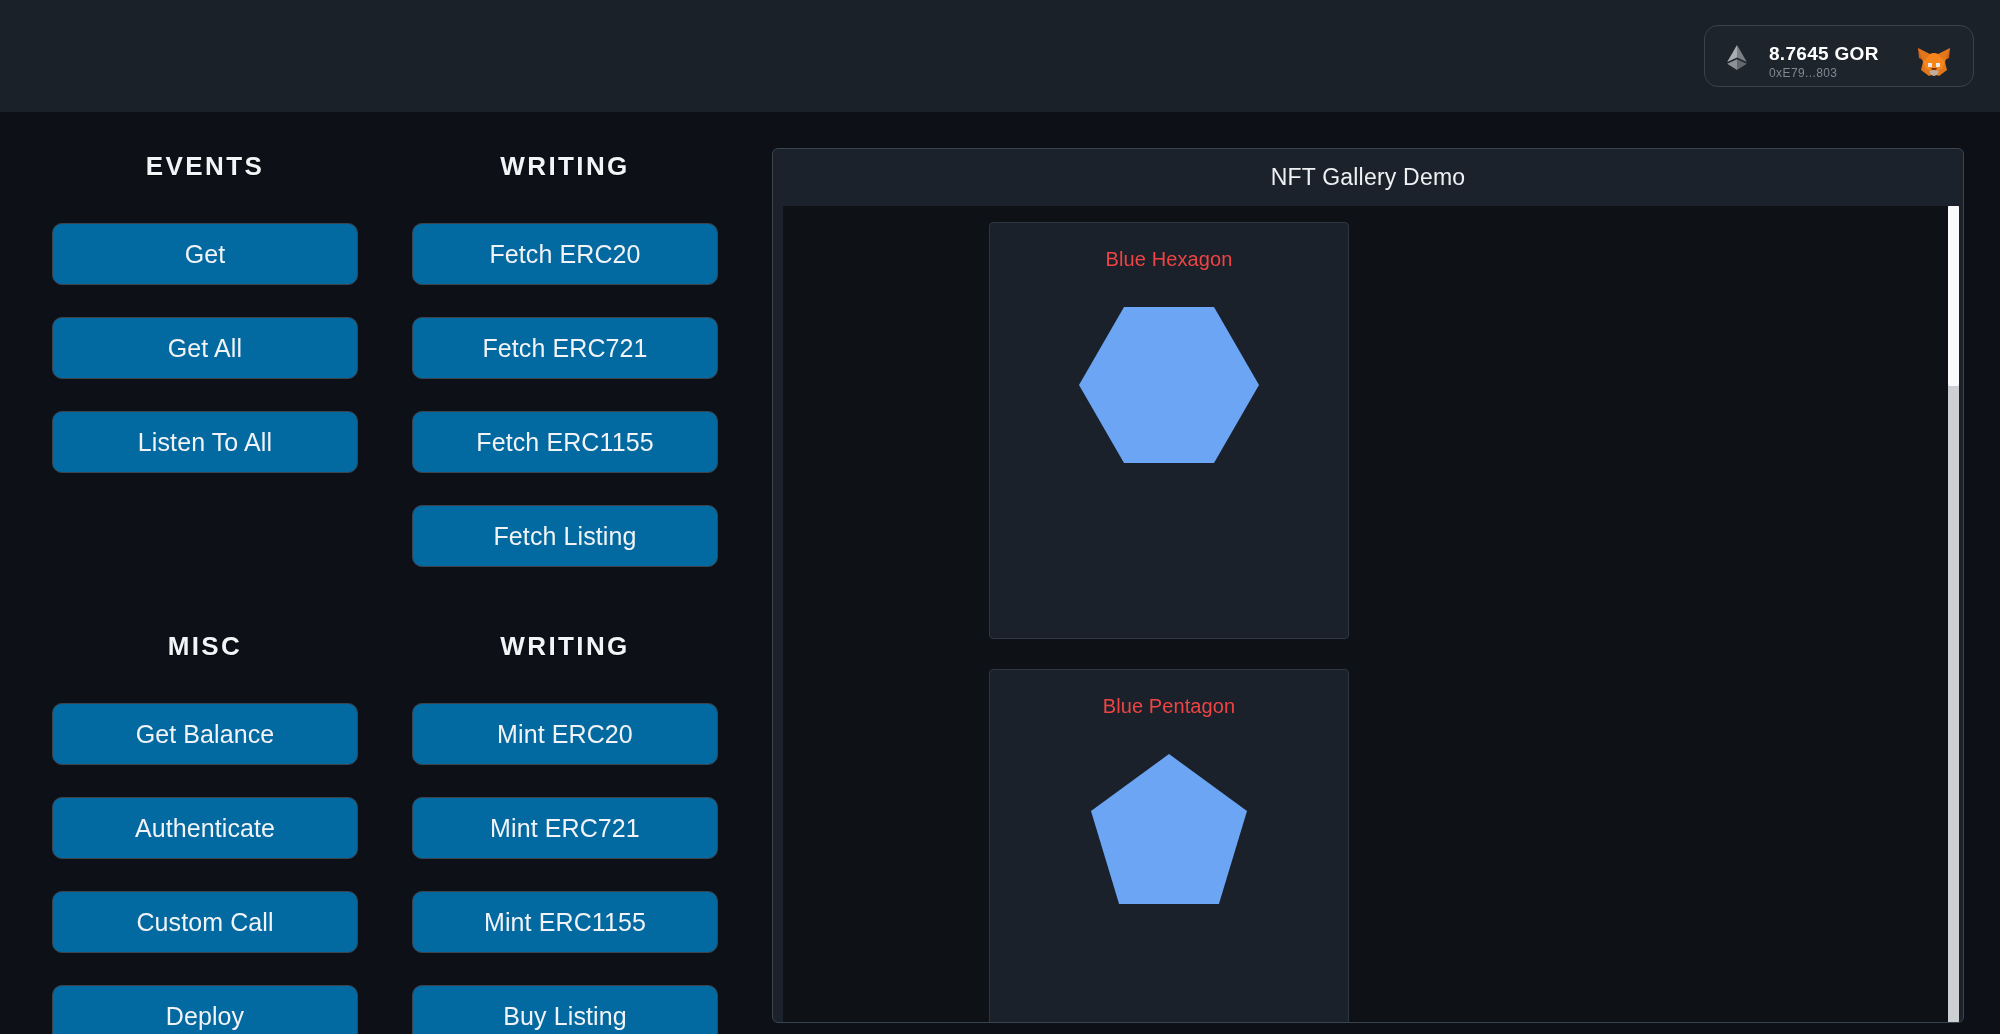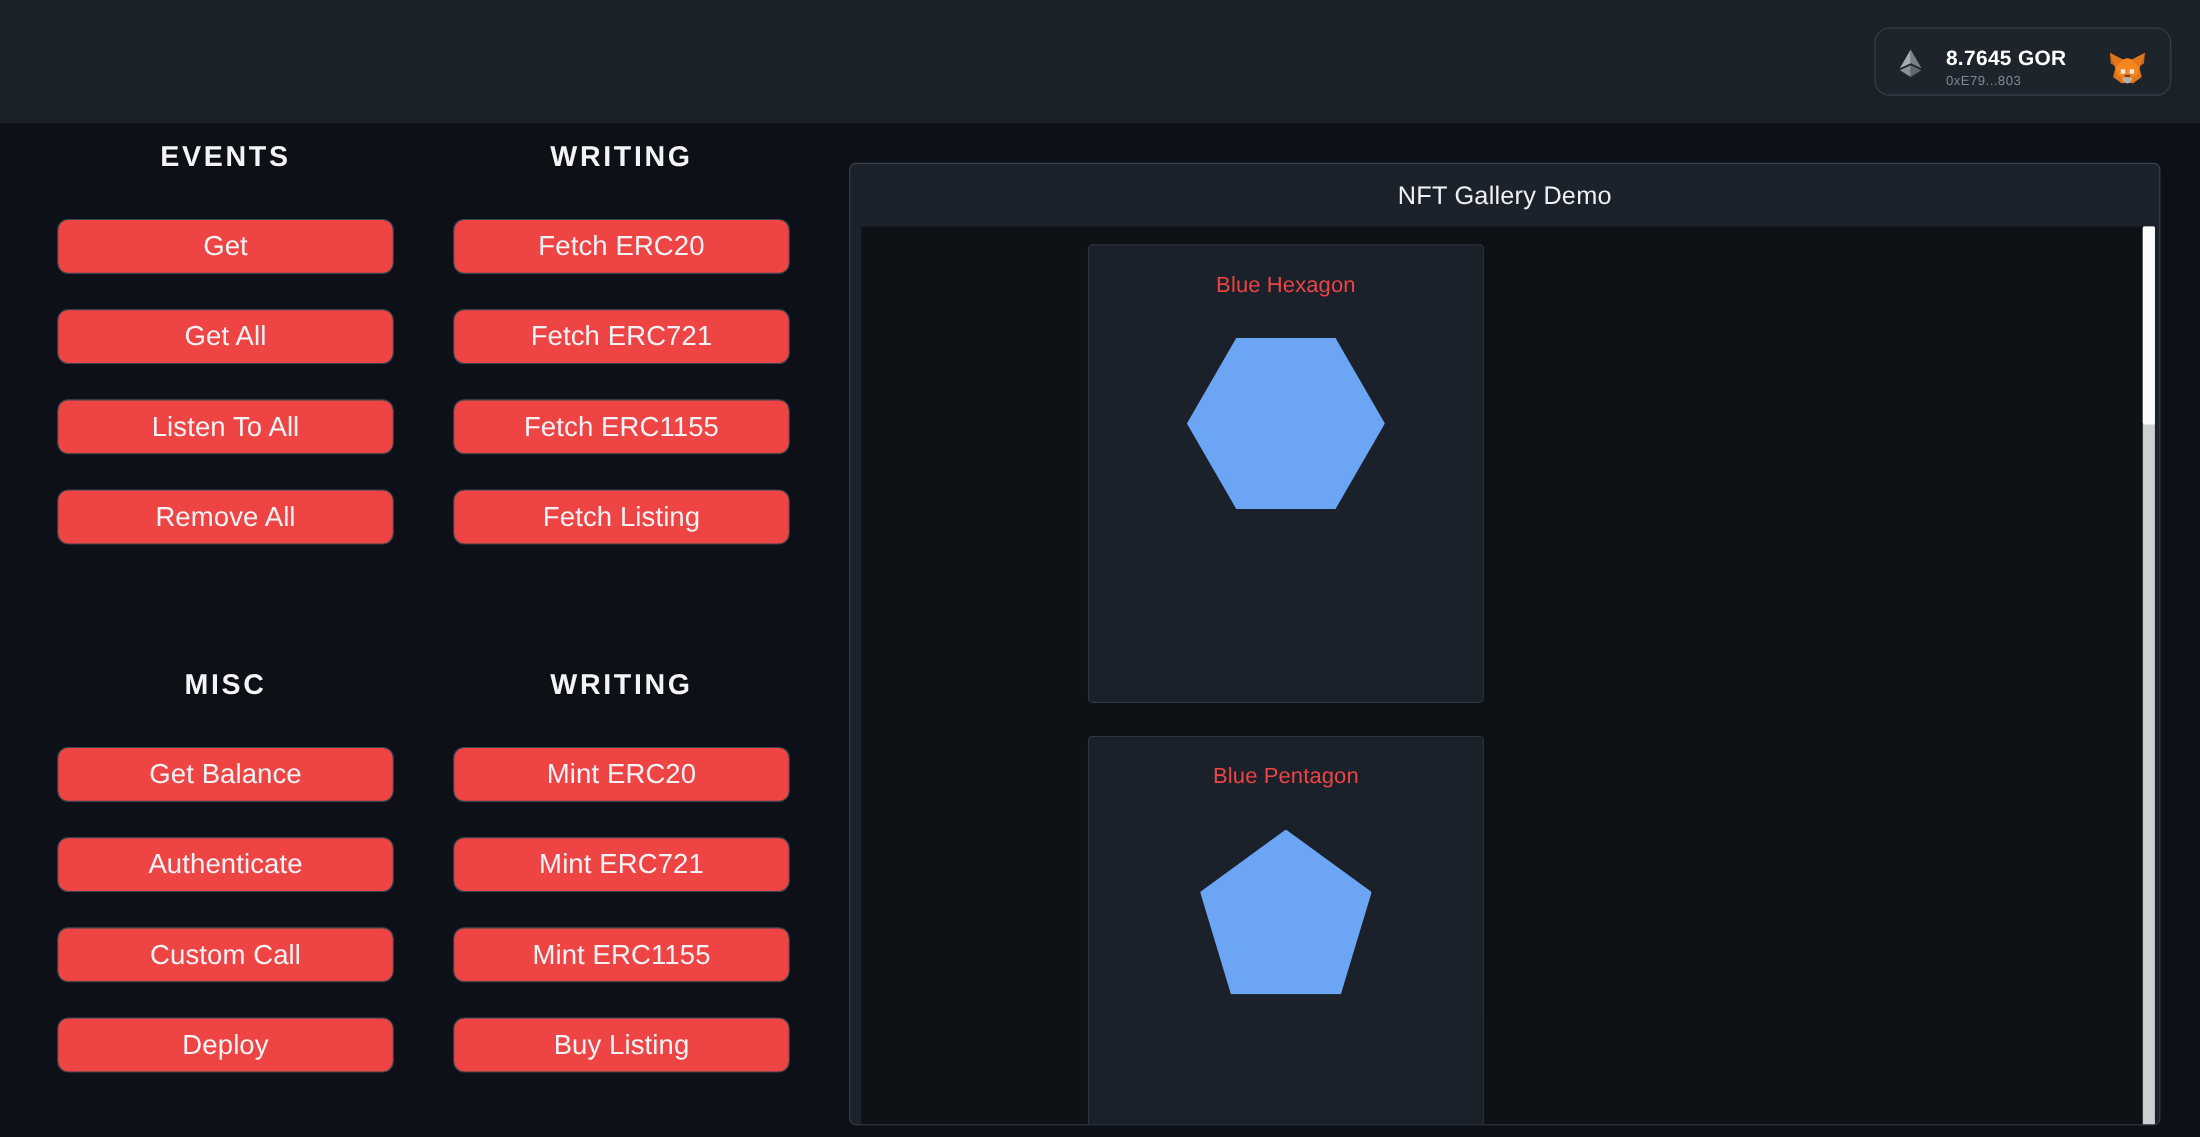--- a/index.html
+++ b/index.html
@@ -79,20 +79,21 @@
   .controls {
     position: absolute;
     left: 0; top: 0;
     width: 772px;
     height: 922px;
   }
 
   .col-group {
     position: absolute;
     width: 306px;
+    margin-top: 24px;
   }
   .col-events   { left: 52px;  top: 15px; }
   .col-reading  { left: 412px; top: 15px; }
   .col-misc     { left: 52px;  top: 495px; }
   .col-writing  { left: 412px; top: 495px; }
 
   .group-title {
     text-align: center;
     font-size: 26px;
     font-weight: bold;
@@ -100,25 +101,25 @@
     color: #f2f4f7;
     text-shadow: 0 1px 1px rgba(0,0,0,.7);
     margin-bottom: 42px;
     height: 30px;
     line-height: 30px;
   }
 
   .btn {
     display: block;
     width: 306px;
-    height: 50px;
+    height: 62px;
     margin-bottom: 32px;
     border: 1px solid #39444f;
     border-radius: 10px;
-    background: #ef4444;
+    background: #0369a1;
     color: #f1f3f6;
     font-family: "Liberation Sans", sans-serif;
     font-size: 25px;
     line-height: 44px;
     text-align: center;
     letter-spacing: .1px;
     cursor: pointer;
     white-space: nowrap;
     overflow: hidden;
   }
@@ -254,21 +255,20 @@
 
 <div class="page">
 
   <div class="controls">
 
     <div class="col-group col-events">
       <div class="group-title">EVENTS</div>
       <button class="btn">Get</button>
       <button class="btn">Get All</button>
       <button class="btn">Listen To All</button>
-      <button class="btn">Remove All</button>
     </div>
 
     <div class="col-group col-reading">
       <div class="group-title">WRITING</div>
       <button class="btn">Fetch ERC20</button>
       <button class="btn">Fetch ERC721</button>
       <button class="btn">Fetch ERC1155</button>
       <button class="btn">Fetch Listing</button>
     </div>
 

